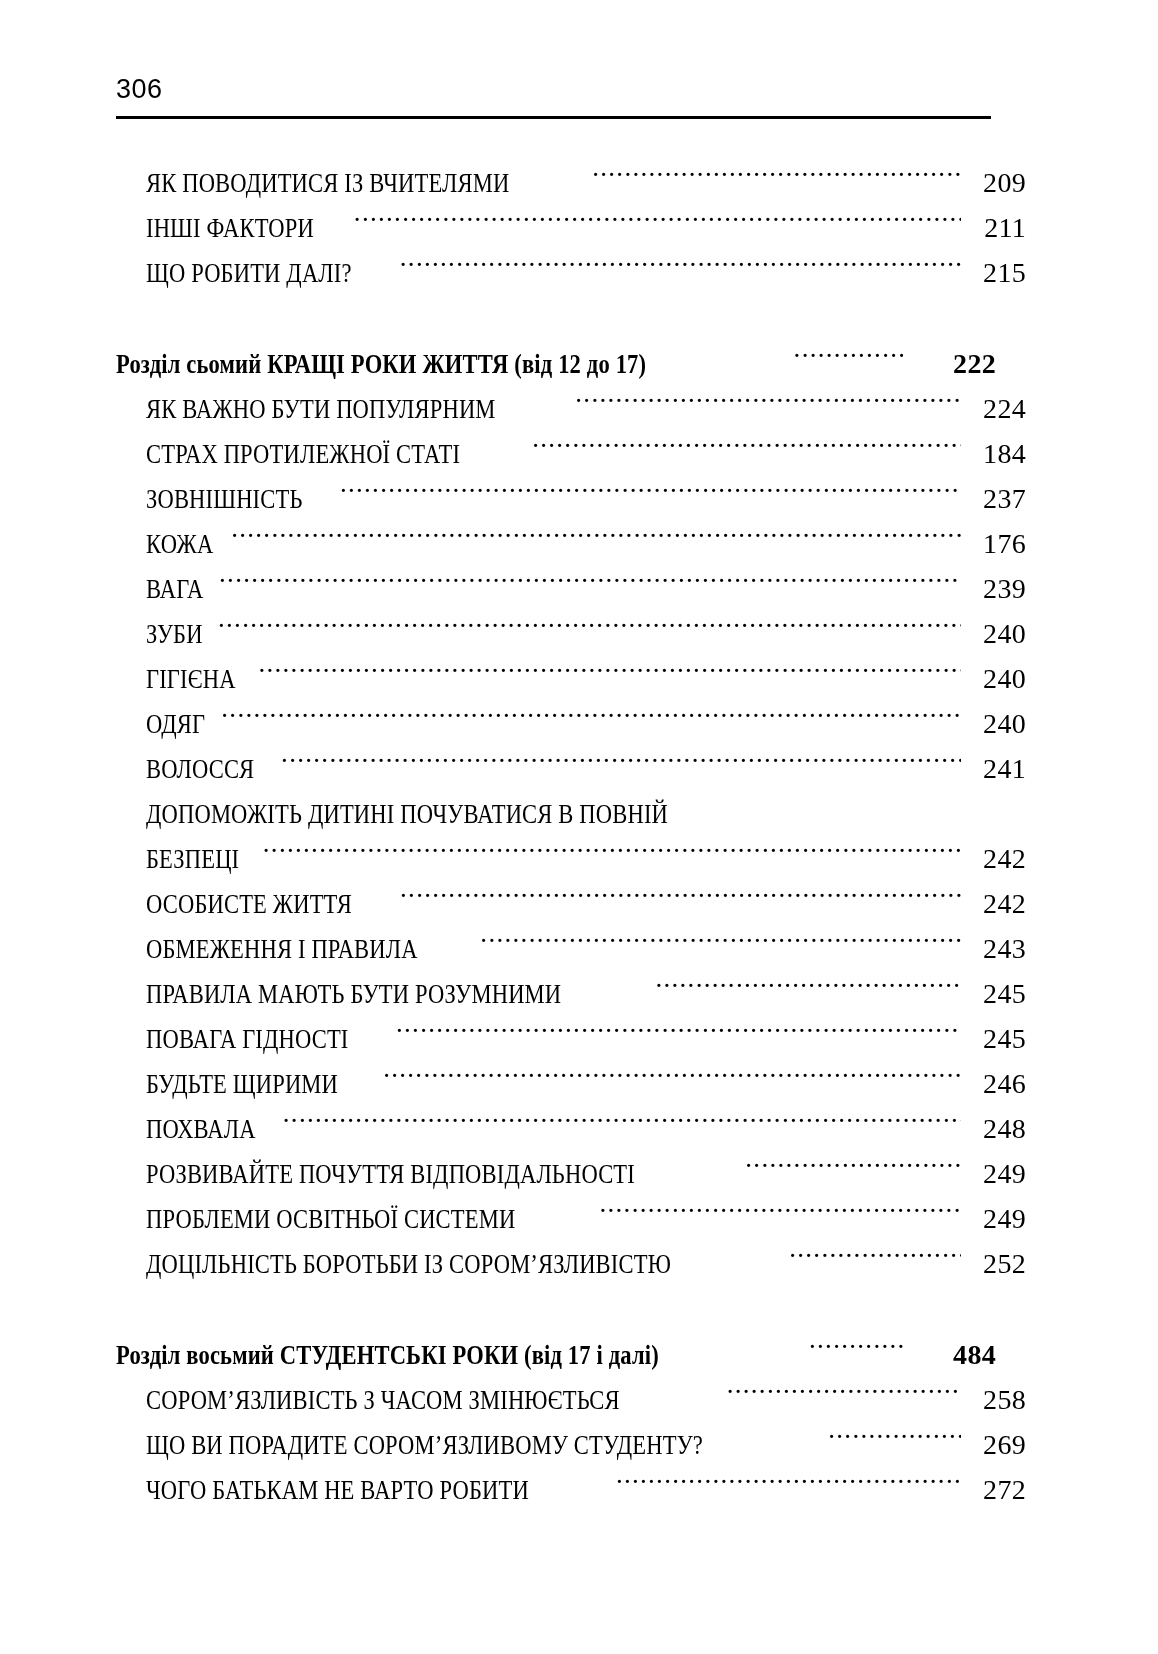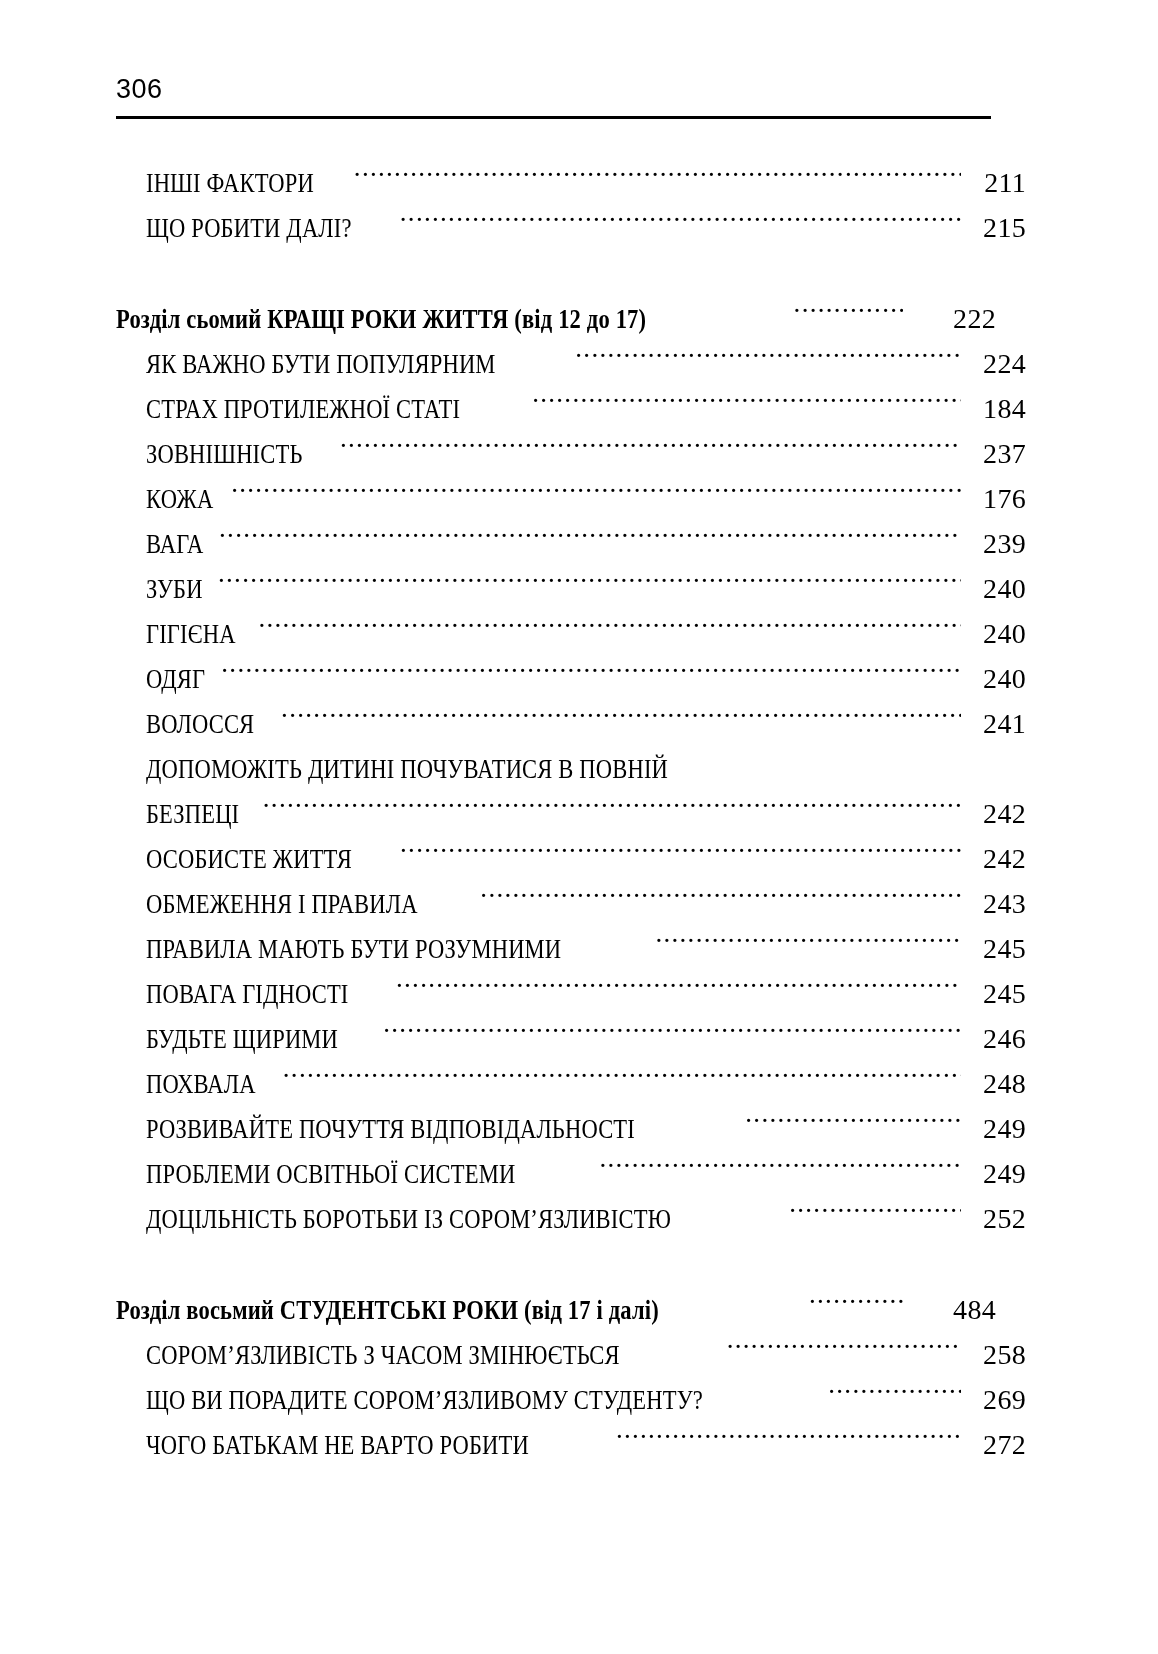--- a/index.html
+++ b/index.html
@@ -98,40 +98,45 @@
 
   
   .entry.sub {
     padding-left: 30px;
   }
   .entry.sub .label { font-weight: 400; }
 
   
   .entry.chapter { padding-left: 0px; gap: 28px; }
   .entry.chapter .label { font-weight: 700; }
-  .entry.chapter .pageno { font-weight: 400; }
+  .entry.chapter .pageno { font-weight: 700; }
 
   
   .entry.nolead .leader::after { content: ""; }
   .entry.nolead .pageno { visibility: hidden; }
 
   .spacer-lg { height: 46px; }
 </style>
 </head>
 <body>
 
 <div class="page">
 
   <div class="header">
     <div class="folio">306</div>
     <div class="rule"></div>
   </div>
 
   <div class="toc" id="toc-root">
       <div>
+        <div class="entry sub">
+          <span class="label">ЯК ПОВОДИТИСЯ ІЗ ВЧИТЕЛЯМИ</span>
+          <span class="leader"></span>
+          <span class="pageno">209</span>
+        </div>
         <div class="entry sub">
           <span class="label">ІНШІ ФАКТОРИ</span>
           <span class="leader"></span>
           <span class="pageno">211</span>
         </div>
         <div class="entry sub">
           <span class="label">ЩО РОБИТИ ДАЛІ?</span>
           <span class="leader"></span>
           <span class="pageno">215</span>
         </div>

